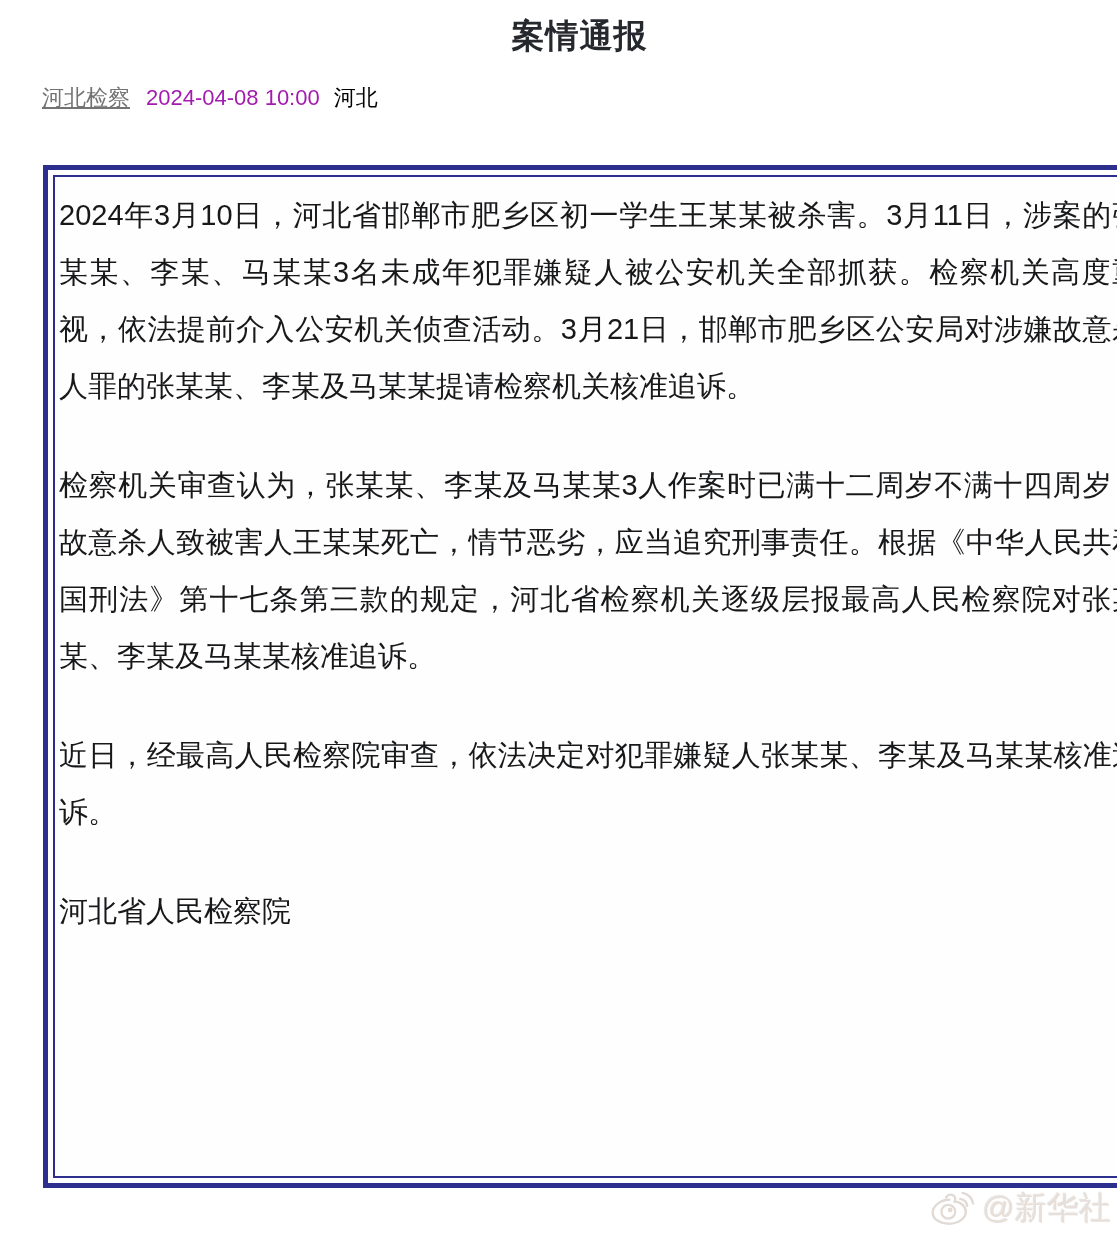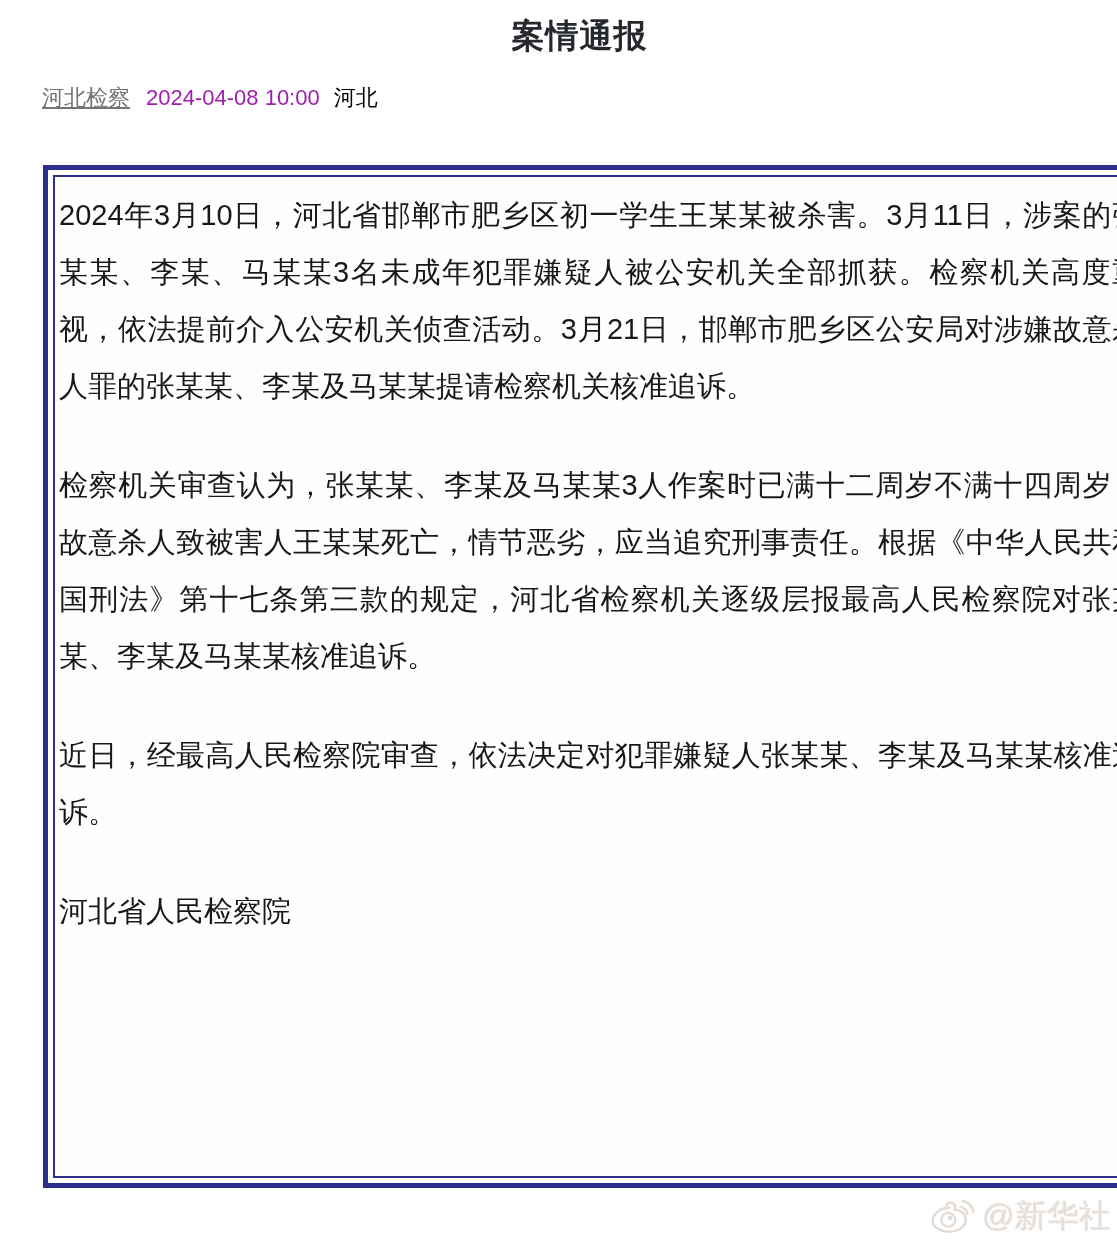--- a/index.html
+++ b/index.html
@@ -69,21 +69,21 @@
     font-size:29px;
     line-height:57px;
     color:#17181a;
   }
   .signature .sig-date{
     padding-right:74px;
   }
   .watermark{
     position:absolute;
     right:6px;
-    bottom:0;
+    bottom:8px;
     display:flex;
     align-items:center;
     gap:8px;
     color:#e7dfd9;
     font-size:32px;
     text-shadow:1px 1px 0 rgba(255,255,255,0.95), -1px -1px 1px rgba(150,135,125,0.25);
     user-select:none;
   }
   .watermark svg{display:block;}
 </style>

